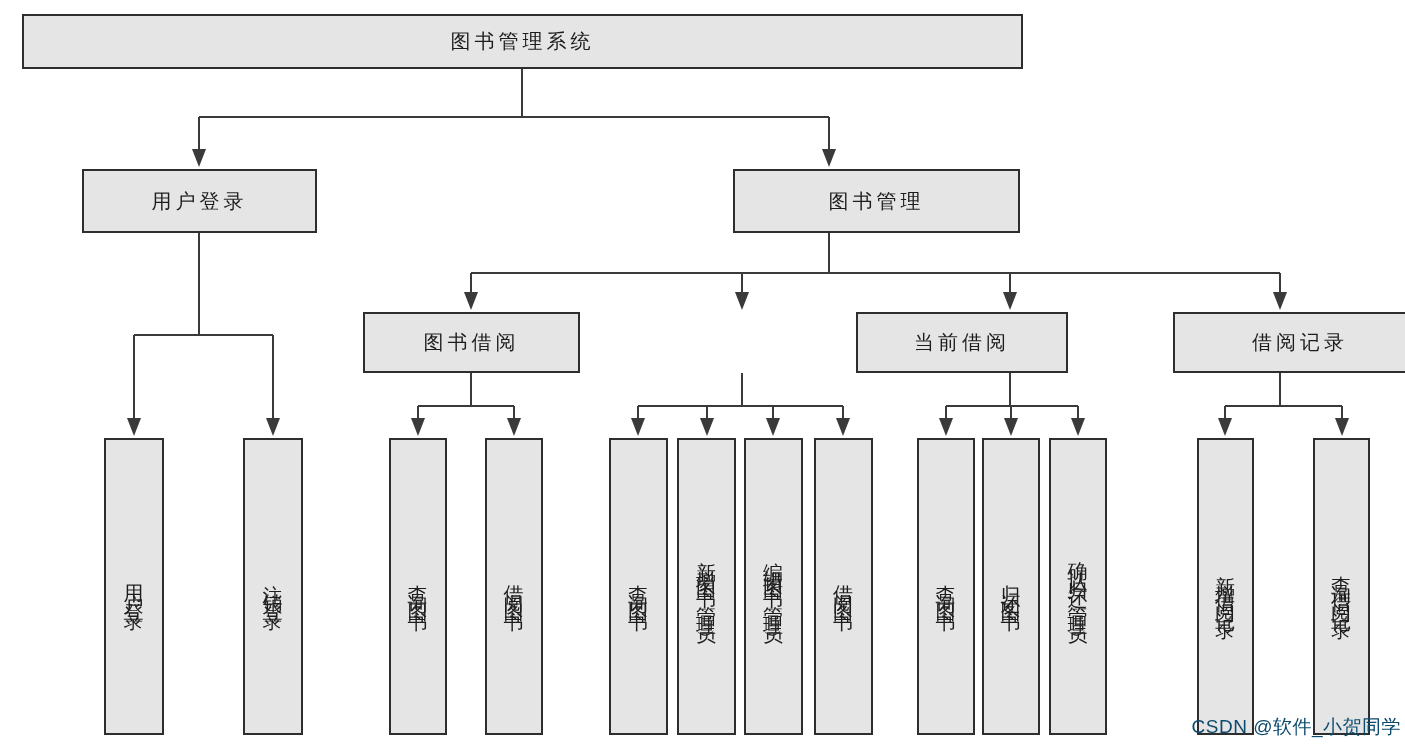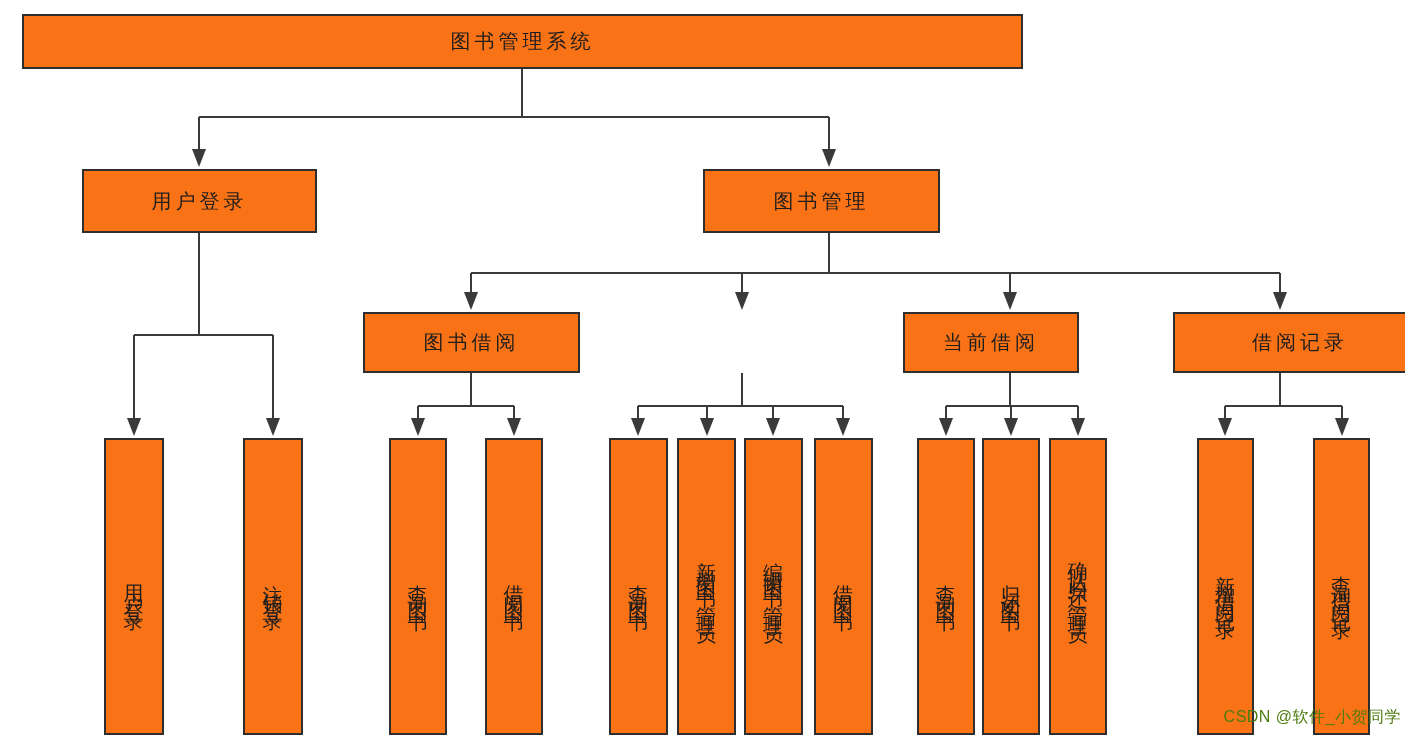--- a/index.html
+++ b/index.html
@@ -7,21 +7,21 @@
     position:relative;
     width:1405px;height:747px;
     background:#ffffff;
     overflow:hidden;
     font-family:"Liberation Sans", sans-serif;
   }
   #connectors{position:absolute;left:0;top:0;}
   .node{
     position:absolute;
     box-sizing:border-box;
-    background:#f97316;
+    background:#e5e5e5;
     border:2px solid #2e2e2e;
     display:flex;
     align-items:center;
     justify-content:center;
     color:#1d1d1d;
     z-index:2;
   }
   .h{
     font-size:20px;
     letter-spacing:4px;
@@ -30,23 +30,23 @@
   .v{
     writing-mode:vertical-rl;
     text-orientation:mixed;
     font-size:20px;
     letter-spacing:9px;
     line-height:1;
   }
   #watermark{
     position:absolute;
     right:4px;
-    bottom:19px;
-    font-size:16px;
-    color:#4d7c0f;
+    bottom:7px;
+    font-size:19px;
+    color:#0c4a6e;
     letter-spacing:0.5px;
     z-index:5;
     white-space:nowrap;
   }
 </style>
 </head>
 <body>
 
 <div id="canvas">
 
@@ -122,24 +122,24 @@
       <line x1="1225" y1="406" x2="1225" y2="420"></line>
       <polygon points="1218,418 1232,418 1225,436" stroke="none"></polygon>
       <line x1="1342" y1="406" x2="1342" y2="420"></line>
       <polygon points="1335,418 1349,418 1342,436" stroke="none"></polygon>
     </g>
   </svg>
 
   <div class="node h" style="left:22px;top:14px;width:1001px;height:55px">图书管理系统</div>
 
   <div class="node h" style="left:82px;top:169px;width:235px;height:64px">用户登录</div>
-  <div class="node h" style="left:703px;top:169px;width:237px;height:64px">图书管理</div>
+  <div class="node h" style="left:733px;top:169px;width:287px;height:64px">图书管理</div>
 
   <div class="node h" style="left:363px;top:312px;width:217px;height:61px">图书借阅</div>
-  <div class="node h" style="left:903px;top:312px;width:176px;height:61px">当前借阅</div>
+  <div class="node h" style="left:856px;top:312px;width:212px;height:61px">当前借阅</div>
   <div class="node h" style="left:1173px;top:312px;width:254px;height:61px">借阅记录</div>
 
   <div class="node v" style="left:104px;top:438px;width:60px;height:297px">用户登录</div>
   <div class="node v" style="left:243px;top:438px;width:60px;height:297px">注销登录</div>
 
   <div class="node v" style="left:389px;top:438px;width:58px;height:297px">查询图书</div>
   <div class="node v" style="left:485px;top:438px;width:58px;height:297px">借阅图书</div>
 
   <div class="node v" style="left:609px;top:438px;width:59px;height:297px">查询图书</div>
   <div class="node v" style="left:677px;top:438px;width:59px;height:297px">新增图书（管理员）</div>

